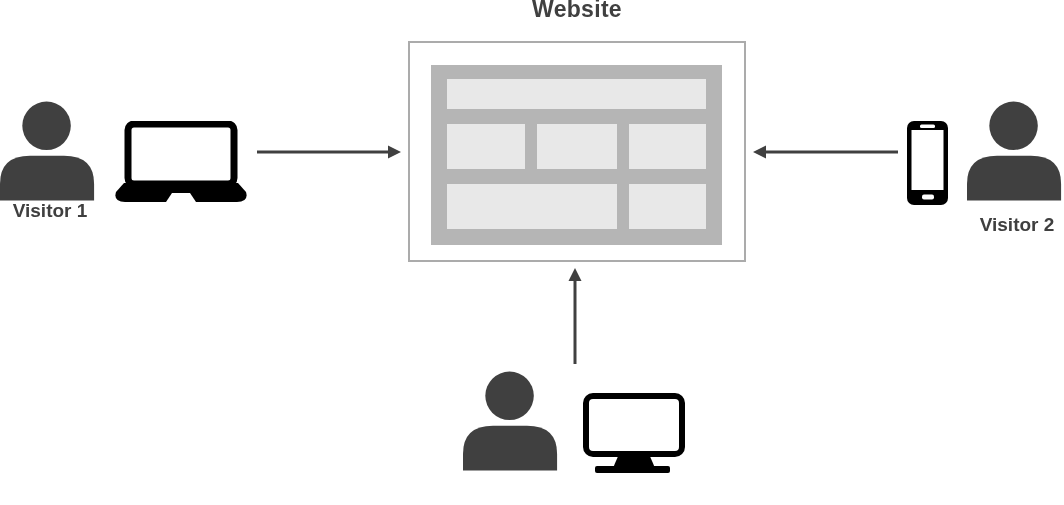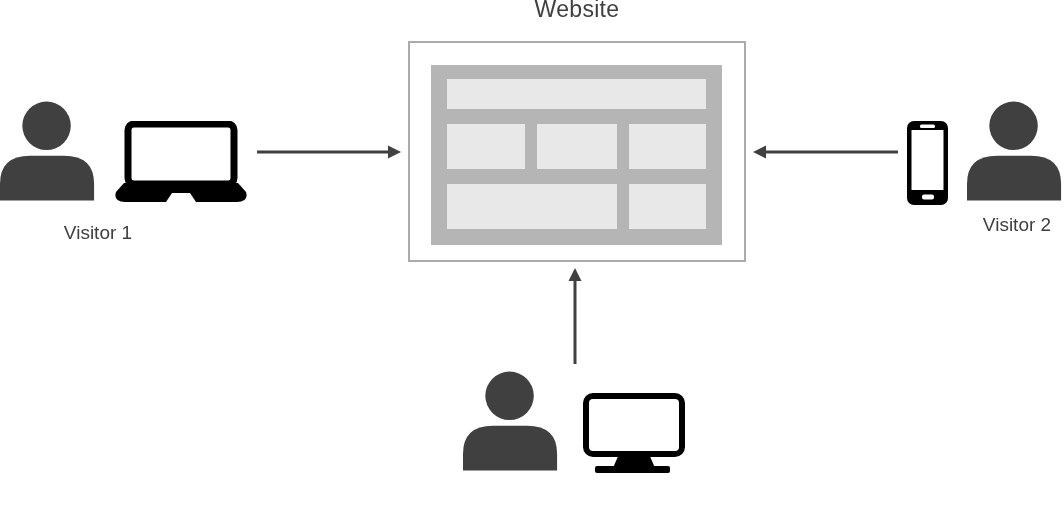--- a/index.html
+++ b/index.html
@@ -3,20 +3,21 @@
 <meta charset="utf-8">
 <style>
   html, body { margin: 0; padding: 0; background: #ffffff; }
   body { font-family: "Liberation Sans", sans-serif; }
   .canvas {
     position: relative;
     width: 1064px;
     height: 505px;
     background: #ffffff;
     overflow: hidden;
+    font-weight: bold;
   }
   .abs { position: absolute; }
 
   .diagram-title {
     left: 408px; top: -4px; width: 338px;
     text-align: center;
     font-size: 23px;
     color: #404040;
     letter-spacing: 0.3px;
   }
@@ -78,21 +79,21 @@
       <path d="M0,102 L0,85 Q0,56 31,56 L66,56 Q97,56 97,85 L97,102 Z" fill="#404040"></path>
     </svg>
   </div>
   <div class="abs" style="left:115px; top:121px;">
     <svg width="132" height="81" viewBox="0 0 132 81">
       <rect x="13" y="3" width="106" height="60" rx="6" fill="#ffffff" stroke="#000000" stroke-width="7"></rect>
       <path d="M9,62 L123,62 L131,71 Q134,81 122,81 L10,81 Q-2,81 1,71 Z" fill="#000000"></path>
       <path d="M51,81 L57,72 L75,72 L81,81 Z" fill="#ffffff"></path>
     </svg>
   </div>
-  <div class="abs visitor-label" style="left:0; top:222px;margin-left:48px;">Visitor 1</div>
+  <div class="abs visitor-label" style="left:0; top:200px;">Visitor 1</div>
 
   <div class="abs" style="left:255px; top:142px;">
     <svg width="148" height="20" viewBox="0 0 148 20">
       <line x1="2" y1="10" x2="133" y2="10" stroke="#404040" stroke-width="3"></line>
       <polygon points="133,3.5 146,10 133,16.5" fill="#404040"></polygon>
     </svg>
   </div>
 
   <div class="abs" style="left:752px; top:142px;">
     <svg width="148" height="20" viewBox="0 0 148 20">

